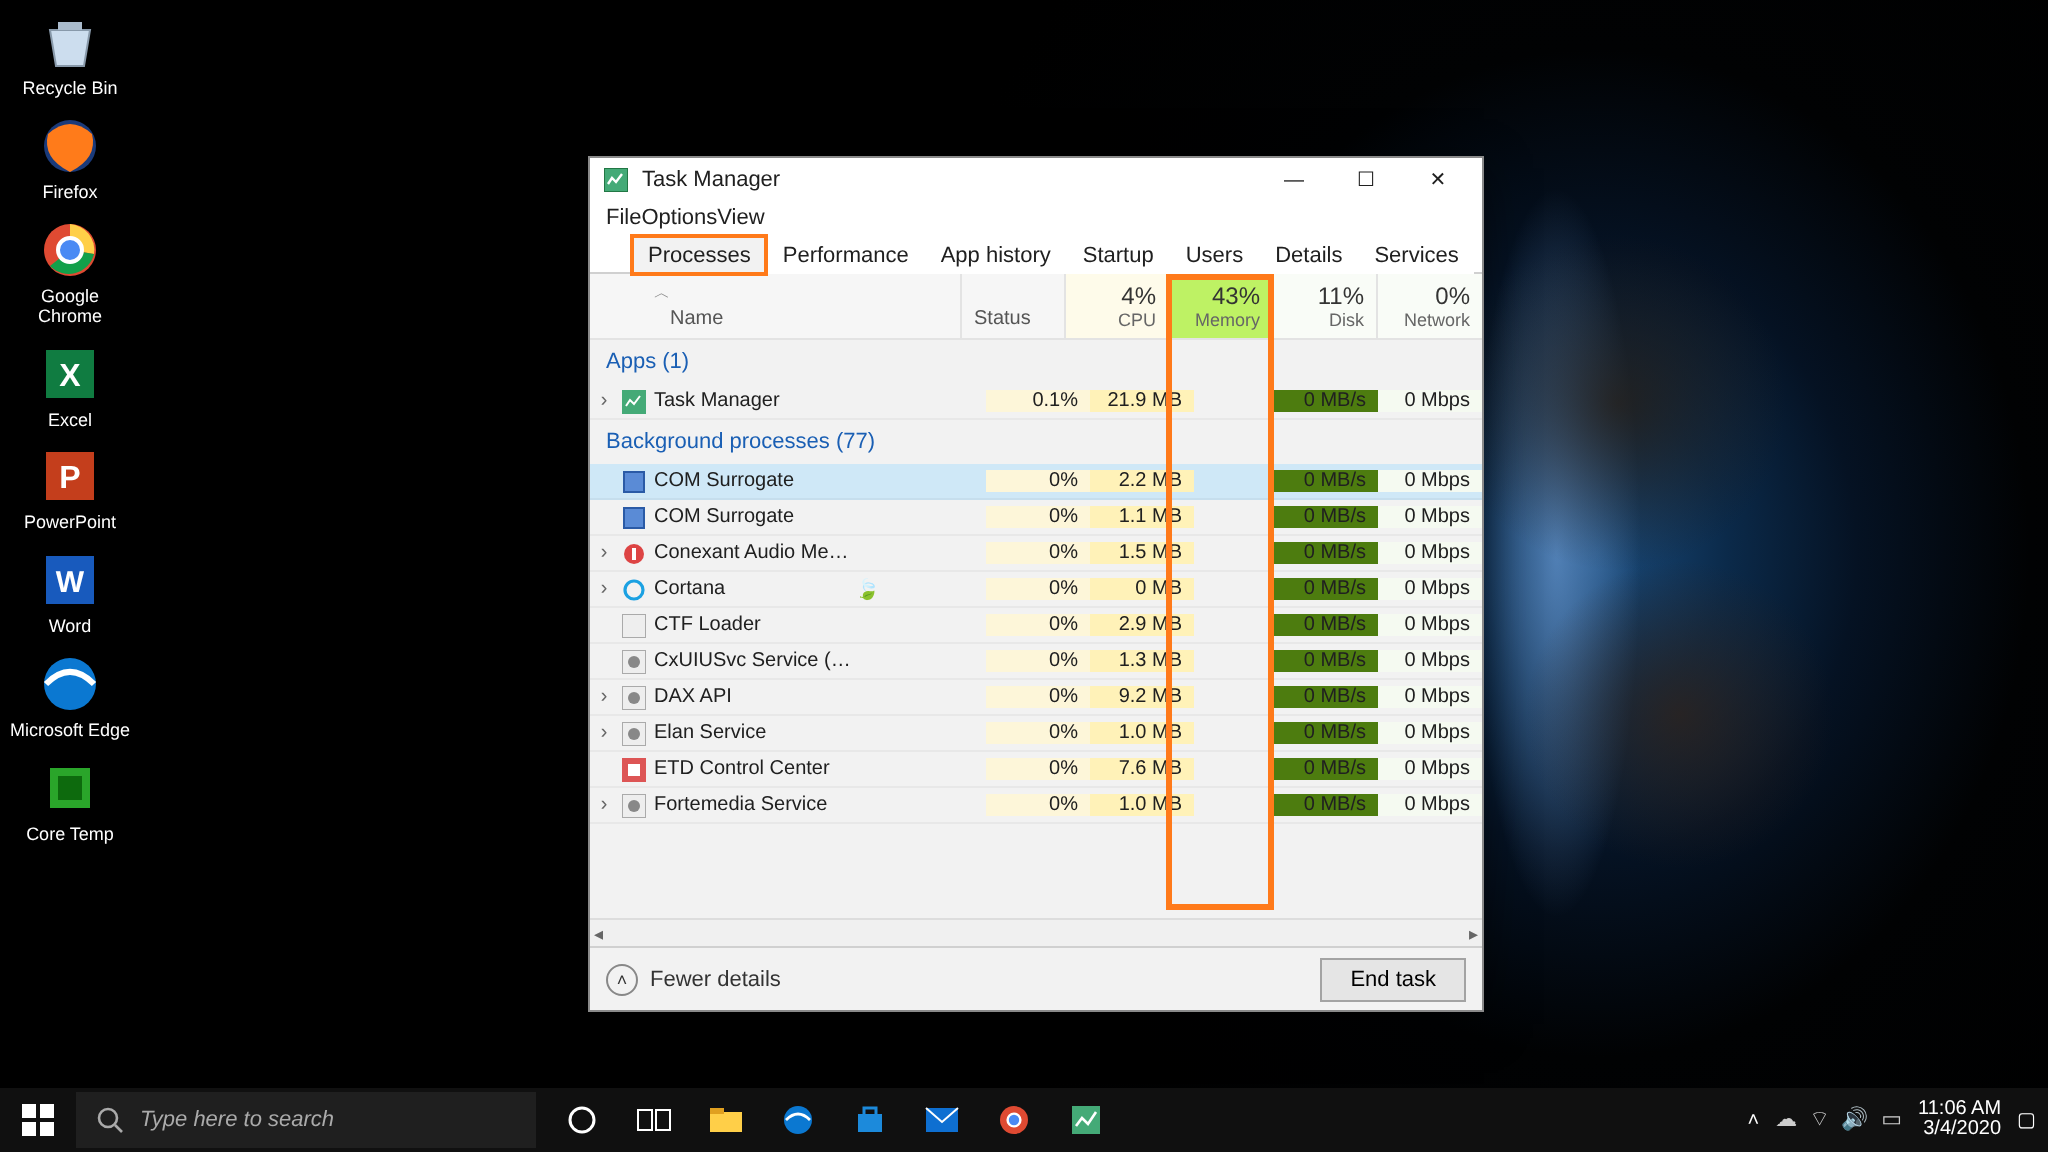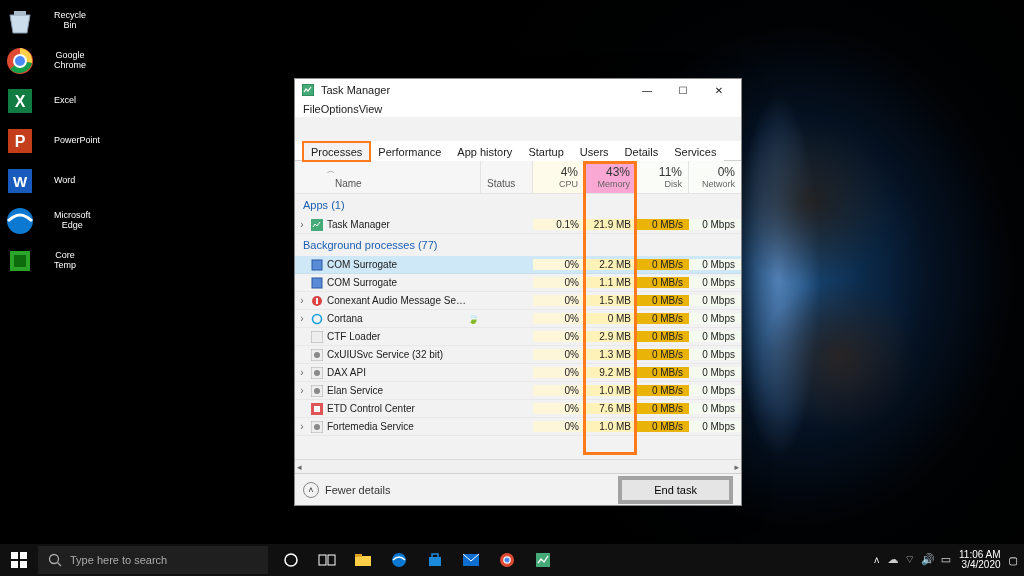--- a/index.html
+++ b/index.html
@@ -13,40 +13,40 @@
 .desktop::before {
   content: ""; position: absolute; inset: 0;
   background:
     radial-gradient(circle 120px at 79% 35%, rgba(40,30,20,0.75), transparent 70%),
     radial-gradient(circle 110px at 82% 62%, rgba(50,35,25,0.72), transparent 70%),
     radial-gradient(ellipse 60px 260px at 76% 48%, rgba(120,170,230,0.6), transparent 70%);
 }
 
 
 .desktop-icons { position: absolute; left: 4px; top: 4px; display: flex; flex-direction: column; gap: 6px; }
-.di { width: 62px; display: flex; align-items: center; gap: 18px; cursor: pointer; }
+.di { width: 62px; display: flex; flex-direction: column; align-items: center; gap: 2px; cursor: pointer; }
 .di .ic { width: 34px; height: 34px; display:flex;align-items:center;justify-content:center;}
 .di .lbl { color: #fff; font-size: 9px; text-align: center; line-height: 1.1; text-shadow: 0 1px 2px #000; }
 
 
 .win {
   position: absolute; left: 294px; top: 78px; width: 448px; height: 428px;
   background: #f2f2f2; border: 1px solid #8a8a8a; box-shadow: 0 6px 20px rgba(0,0,0,0.5);
   display: flex; flex-direction: column; color: #202020; font-size: 11px;
 }
 .titlebar { height: 22px; display:flex; align-items:center; padding: 0 4px 0 6px; background:#fff;}
 .titlebar .ticon { width:14px;height:14px;margin-right:6px;display:flex;align-items:center;justify-content:center;}
 .titlebar .ttxt { flex:1; font-size: 11px; }
 .winbtns { display:flex; gap:0; }
 .winbtn { width: 36px; height: 22px; display:flex;align-items:center;justify-content:center;font-family:Arial;font-size:10px; cursor:pointer;}
 
 .menubar { display:flex; gap:0; padding: 2px 8px; background:#fff; font-size:11px; }
 .menubar span { cursor:pointer; }
 
-.tabs { display:flex; background:#fff; border-bottom:1px solid #d0d0d0; padding-left:8px;margin-top:24px;}
+.tabs { display:flex; background:#fff; border-bottom:1px solid #d0d0d0; padding-left:21px;}
 .tab { padding: 3px 7px; font-size: 11px; cursor:pointer; border:1px solid transparent; border-bottom:none; position:relative; top:1px; background:#fff;}
 .tab.active { border-color:#d0d0d0; background:#f2f2f2; z-index:1; }
 .tab.hl { outline: 2px solid #ff7a1a; outline-offset:-1px; }
 
 .content { flex:1; display:flex; flex-direction:column; overflow:hidden; position: relative;}
 
 
 .hdr { display:flex; align-items:stretch; border-bottom:1px solid #e3e3e3; background:#f6f6f6;}
 .hdr .c { border-right:1px solid #e3e3e3; padding: 4px 6px; font-size:10px; color:#555; }
 .hdr .cname { flex:1; display:flex; align-items:flex-end;}
@@ -61,39 +61,39 @@
 .row { display:flex; align-items:center; font-size:10px; height:18px; border-bottom: 1px solid rgba(0,0,0,0.04);}
 .row.sel { background:#cfe8f7;}
 .row .exp { width:14px; text-align:center; color:#666;}
 .row .ric { width:16px;display:flex;align-items:center;justify-content:center;}
 .row .rn { flex:1; padding-left:2px; white-space:nowrap; overflow:hidden; text-overflow:ellipsis;}
 .row .leaf { color:#2a9d2a; font-size:10px; width:14px;text-align:center;}
 .row .st { width:52px;}
 .row .m { width:52px; text-align:right; padding-right:6px; }
 .row .cpu { background: #fdf6d9; }
 .row .mem { background: #fff2b8; text-align: right; }
-.row .dsk { background: #eab308; }
+.row .dsk { background: #4d7c0f; margin-left: 40px; }
 .row .net { background: #f5faf1; }
 
-.hdr .mem-h { background:#f9a8d4;}
+.hdr .mem-h { background:#bef264;}
 .hdr .cpu-h { background:#fefbea;}
 .hdr .dsk-h, .hdr .net-h { background:#f9fcf7;}
 
 .mem-h, .row .mem { position:relative;}
 .hl-col { position:absolute; top:0; bottom:18px; background: transparent; border: 3px solid #ff7a1a; pointer-events:none; }
 
 .scrollx { height:14px; background:#f0f0f0; border-top:1px solid #ddd; display:flex;align-items:center;justify-content:space-between;padding:0 2px;font-size:9px;color:#666;}
 .footer { height:32px; border-top:1px solid #d0d0d0; display:flex; align-items:center; padding:0 8px; justify-content:space-between; background:#f2f2f2;}
 .fewer { display:flex;align-items:center;gap:6px;font-size:11px;color:#333;cursor:pointer;}
 .fewer .circ { width:16px;height:16px;border:1px solid #888;border-radius:50%;display:flex;align-items:center;justify-content:center;font-size:9px;}
-.endbtn { padding: 4px 32px; background:#e5e5e5; border:4px solid #a3a3a3; font-size:11px; cursor:pointer;}
+.endbtn { padding: 4px 14px; background:#e5e5e5; border:1px solid #a3a3a3; font-size:11px; cursor:pointer;}
 
 .taskbar { position:absolute; left:0; right:0; bottom:0; height:32px; background:#101010; display:flex; align-items:center; color:#fff;}
 .taskbar .start { width:38px;height:32px;display:flex;align-items:center;justify-content:center;cursor:pointer;}
-.taskbar .search { flex: 0 0 230px; height:28px; background:#1f1f1f; margin-left:0px;display:flex;align-items:center;gap:8px;padding:0 10px;color:#aaa;font-size:11px;}
+.taskbar .search { flex: 0 0 230px; height:28px; background:#1f1f1f; margin-left:0px;display:flex;align-items:center;gap:8px;padding:0 10px;color:#aaa;font-size:11px;font-style:italic;}
 .taskbar .tb-icons { display:flex; gap:2px; margin-left:6px;}
 .taskbar .tbi { width:34px;height:32px;display:flex;align-items:center;justify-content:center;cursor:pointer;}
 .taskbar .tray { margin-left:auto; display:flex; align-items:center; gap:8px; padding-right:6px; font-size:10px;}
 .taskbar .tray .clk { text-align:right; line-height:1.05;}
 .tray .sys { display:flex; gap:6px; color:#ccc; font-size:11px;}
 
 svg { display:block; }
 </style>
 </head>
 <body>
@@ -102,20 +102,29 @@
 
 <div class="desktop-icons" id="desktop-icons">
     <div class="di">
       <div class="ic">
         <svg width="32" height="32">
           <path d="M6 10 L26 10 L23 28 L9 28 Z" fill="#cde" stroke="#89a"></path>
           <rect x="10" y="6" width="12" height="4" fill="#abc"></rect>
         </svg>
       </div>
       <div class="lbl">Recycle Bin</div>
+    </div>
+    <div class="di">
+      <div class="ic">
+        <svg width="32" height="32">
+          <circle cx="16" cy="16" r="13" fill="#1a3a7a"></circle>
+          <path d="M5 10 Q16 0 27 10 Q30 22 16 29 Q2 22 5 10" fill="#ff7b1a"></path>
+        </svg>
+      </div>
+      <div class="lbl">Firefox</div>
     </div>
     <div class="di">
       <div class="ic">
         <svg width="32" height="32">
           <circle cx="16" cy="16" r="13" fill="#df4a32"></circle>
           <path d="M16 3 A13 13 0 0 1 28 18 L16 16Z" fill="#ffcf48"></path>
           <path d="M28 18 A13 13 0 0 1 6 24 L16 16Z" fill="#12a04a"></path>
           <circle cx="16" cy="16" r="6" fill="#4a8af4"></circle>
           <circle cx="16" cy="16" r="6" fill="none" stroke="#fff" stroke-width="2"></circle>
         </svg>

